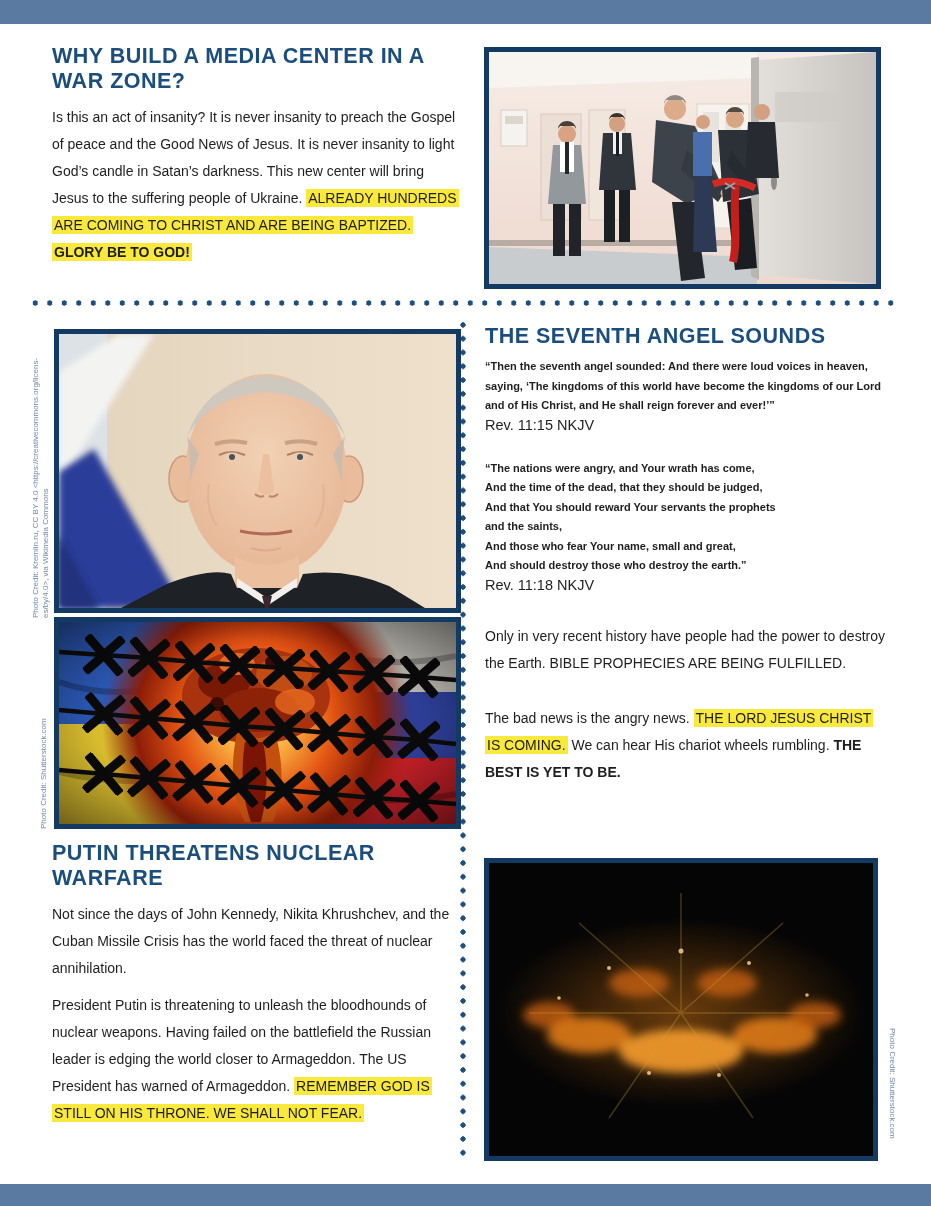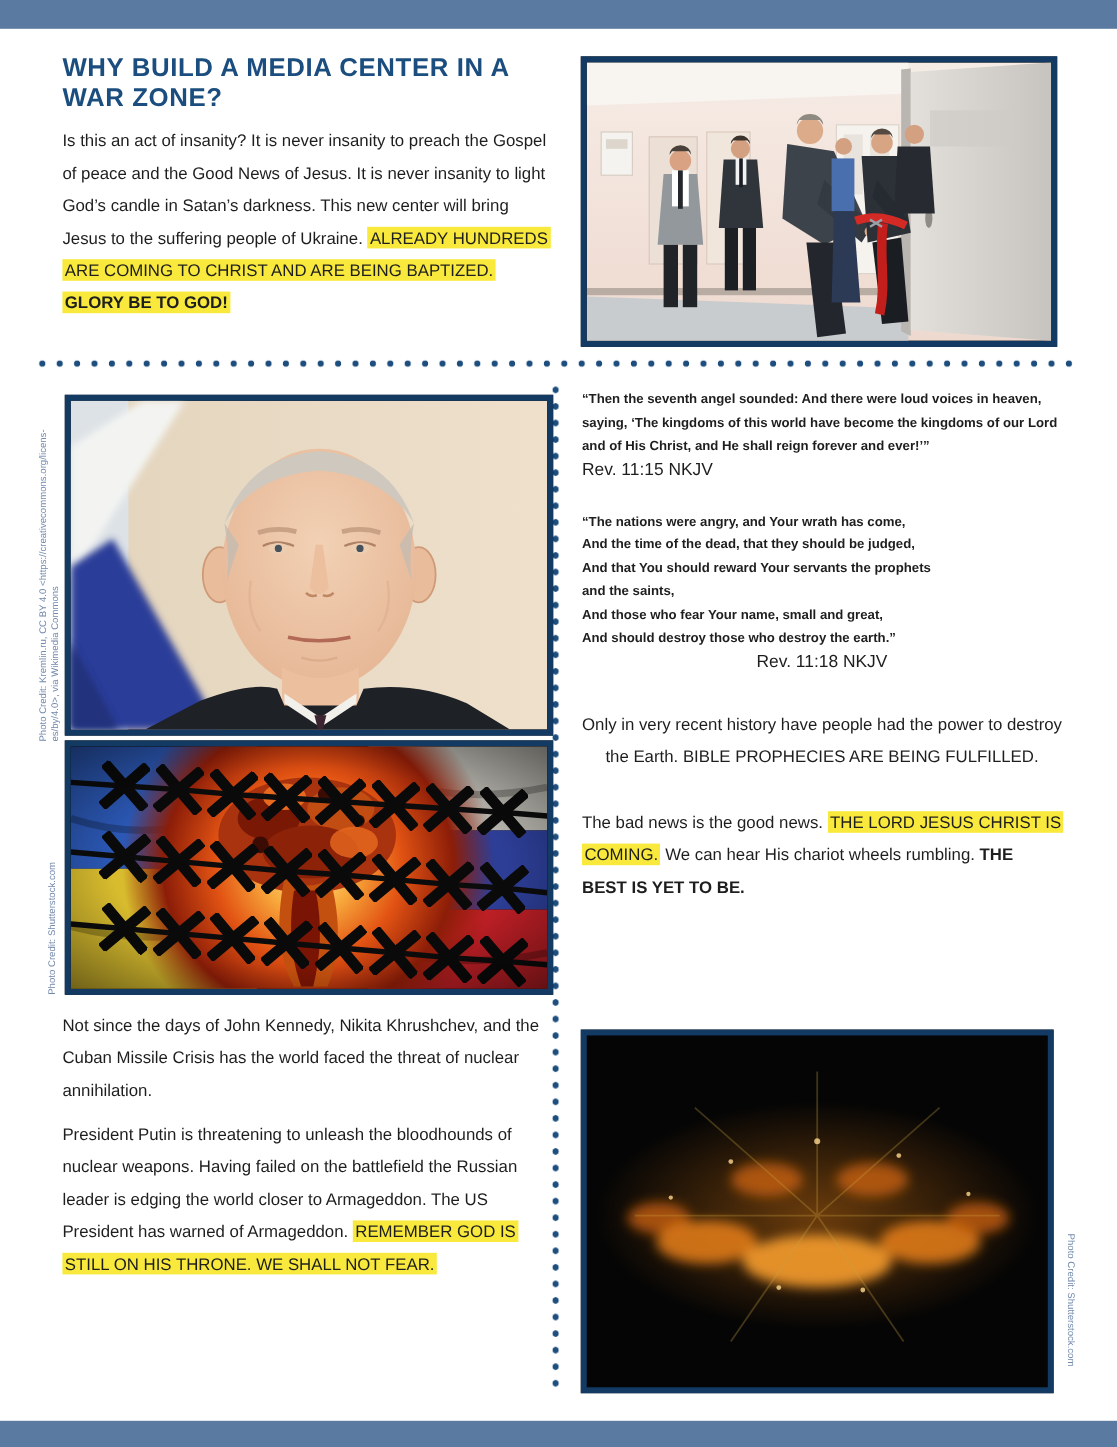--- a/index.html
+++ b/index.html
@@ -23,21 +23,21 @@
   .hl{background:#f8e93c;padding:1px 2px;box-decoration-break:clone;-webkit-box-decoration-break:clone;}
   .b{font-weight:bold;}
 
   .art-media{left:52px;top:44px;width:410px;}
   .art-angel{left:485px;top:324px;width:400px;}
   .art-putin{left:52px;top:841px;width:412px;}
   .art-putin h2{max-width:340px;}
 
   .scripture{font-size:11px;line-height:19.5px;font-weight:bold;margin:0;white-space:pre-line;}
   .scripture-ref{font-size:14.5px;line-height:19px;font-weight:normal;margin:0;}
-  .mb10{margin-bottom:10px;} .mb24{margin-bottom:24px;} .mb26{margin-bottom:10px;} .mb28{margin-bottom:28px;text-align:center;}
+  .mb10{margin-bottom:10px;} .mb24{margin-bottom:24px;} .mb26{margin-bottom:10px;} .mb28{margin-bottom:28px;}
 
   .photo-frame{position:absolute;border:5px solid #123a63;background:#000;box-sizing:border-box;}
   .photo-ribbon{left:484px;top:47px;width:397px;height:242px;}
   .photo-putin{left:54px;top:329px;width:407px;height:284px;}
   .photo-nuke{left:54px;top:617px;width:407px;height:212px;}
   .photo-trumpets{left:484px;top:858px;width:394px;height:303px;}
   .photo-frame svg{display:block;width:100%;height:100%;}
 
   .dot-h{
     position:absolute;left:28px;top:299px;width:874px;height:8px;
@@ -256,36 +256,38 @@
       <path d="M186,120 C181,152 184,178 192,200 L202,200 C208,176 210,148 204,120 Z" fill="#7a1404"></path>
 
       <polyline points="0,30 45,33 90,36 135,40 180,43 225,46 270,49 315,52 360,55 397,58" fill="none" stroke="#0c0c0c" stroke-width="4.5" marker-mid="url(#barb)"></polyline>
       <polyline points="0,88 45,92 90,96 135,100 180,104 225,107 270,111 315,115 360,118 397,122" fill="none" stroke="#0c0c0c" stroke-width="4.5" marker-mid="url(#barb)"></polyline>
       <polyline points="0,148 45,152 90,156 135,160 180,164 225,168 270,172 315,176 360,179 397,182" fill="none" stroke="#0c0c0c" stroke-width="4.5" marker-mid="url(#barb)"></polyline>
       <rect width="397" height="202" fill="url(#vigG)"></rect>
     </svg>
   </div>
 
   <div class="article art-putin">
+    <h2>PUTIN THREATENS NUCLEAR WARFARE</h2>
     <p class="body-text mb26">Not since the days of John Kennedy, Nikita Khrushchev, and the Cuban Missile Crisis has the world faced the threat of nuclear annihilation.</p>
     <p class="body-text"><span>President Putin is threatening to unleash the bloodhounds of nuclear weapons. Having failed on the battlefield the Russian leader is edging the world closer to Armageddon. The US President has warned of Armageddon. </span><span class="hl">REMEMBER GOD IS STILL ON HIS THRONE. WE SHALL NOT FEAR.</span></p>
   </div>
 
   <div class="article art-angel">
+    <h2 style="margin-bottom:8px">THE SEVENTH ANGEL SOUNDS</h2>
     <p class="scripture">“Then the seventh angel sounded: And there were loud voices in heaven, saying, ‘The kingdoms of this world have become the kingdoms of our Lord and of His Christ, and He shall reign forever and ever!’”</p>
     <p class="scripture-ref mb24">Rev. 11:15 NKJV</p>
     <p class="scripture">“The nations were angry, and Your wrath has come,
 And the time of the dead, that they should be judged,
 And that You should reward Your servants the prophets
 and the saints,
 And those who fear Your name, small and great,
 And should destroy those who destroy the earth.”</p>
     <p class="scripture-ref mb28">Rev. 11:18 NKJV</p>
     <p class="body-text mb28">Only in very recent history have people had the power to destroy the Earth. BIBLE PROPHECIES ARE BEING FULFILLED.</p>
-    <p class="body-text"><span>The bad news is the good news. </span><span class="hl">THE LORD JESUS CHRIST IS COMING.</span><span> We can hear His chariot wheels rumbling. </span><span class="b">THE BEST IS YET TO BE.</span></p>
+    <p class="body-text"><span>The bad news is the angry news. </span><span class="hl">THE LORD JESUS CHRIST IS COMING.</span><span> We can hear His chariot wheels rumbling. </span><span class="b">THE BEST IS YET TO BE.</span></p>
   </div>
 
   <div class="photo-frame photo-trumpets">
     <svg viewBox="0 0 384 293" preserveAspectRatio="none">
       <defs>
         <radialGradient id="glowT" cx=".5" cy=".5" r=".5">
           <stop offset="0" stop-color="#6b3c0c"></stop>
             <stop offset="1" stop-color="#6b3c0c" stop-opacity="0"></stop>
         </radialGradient>
         <radialGradient id="bellG" cx=".5" cy=".5" r=".5">

